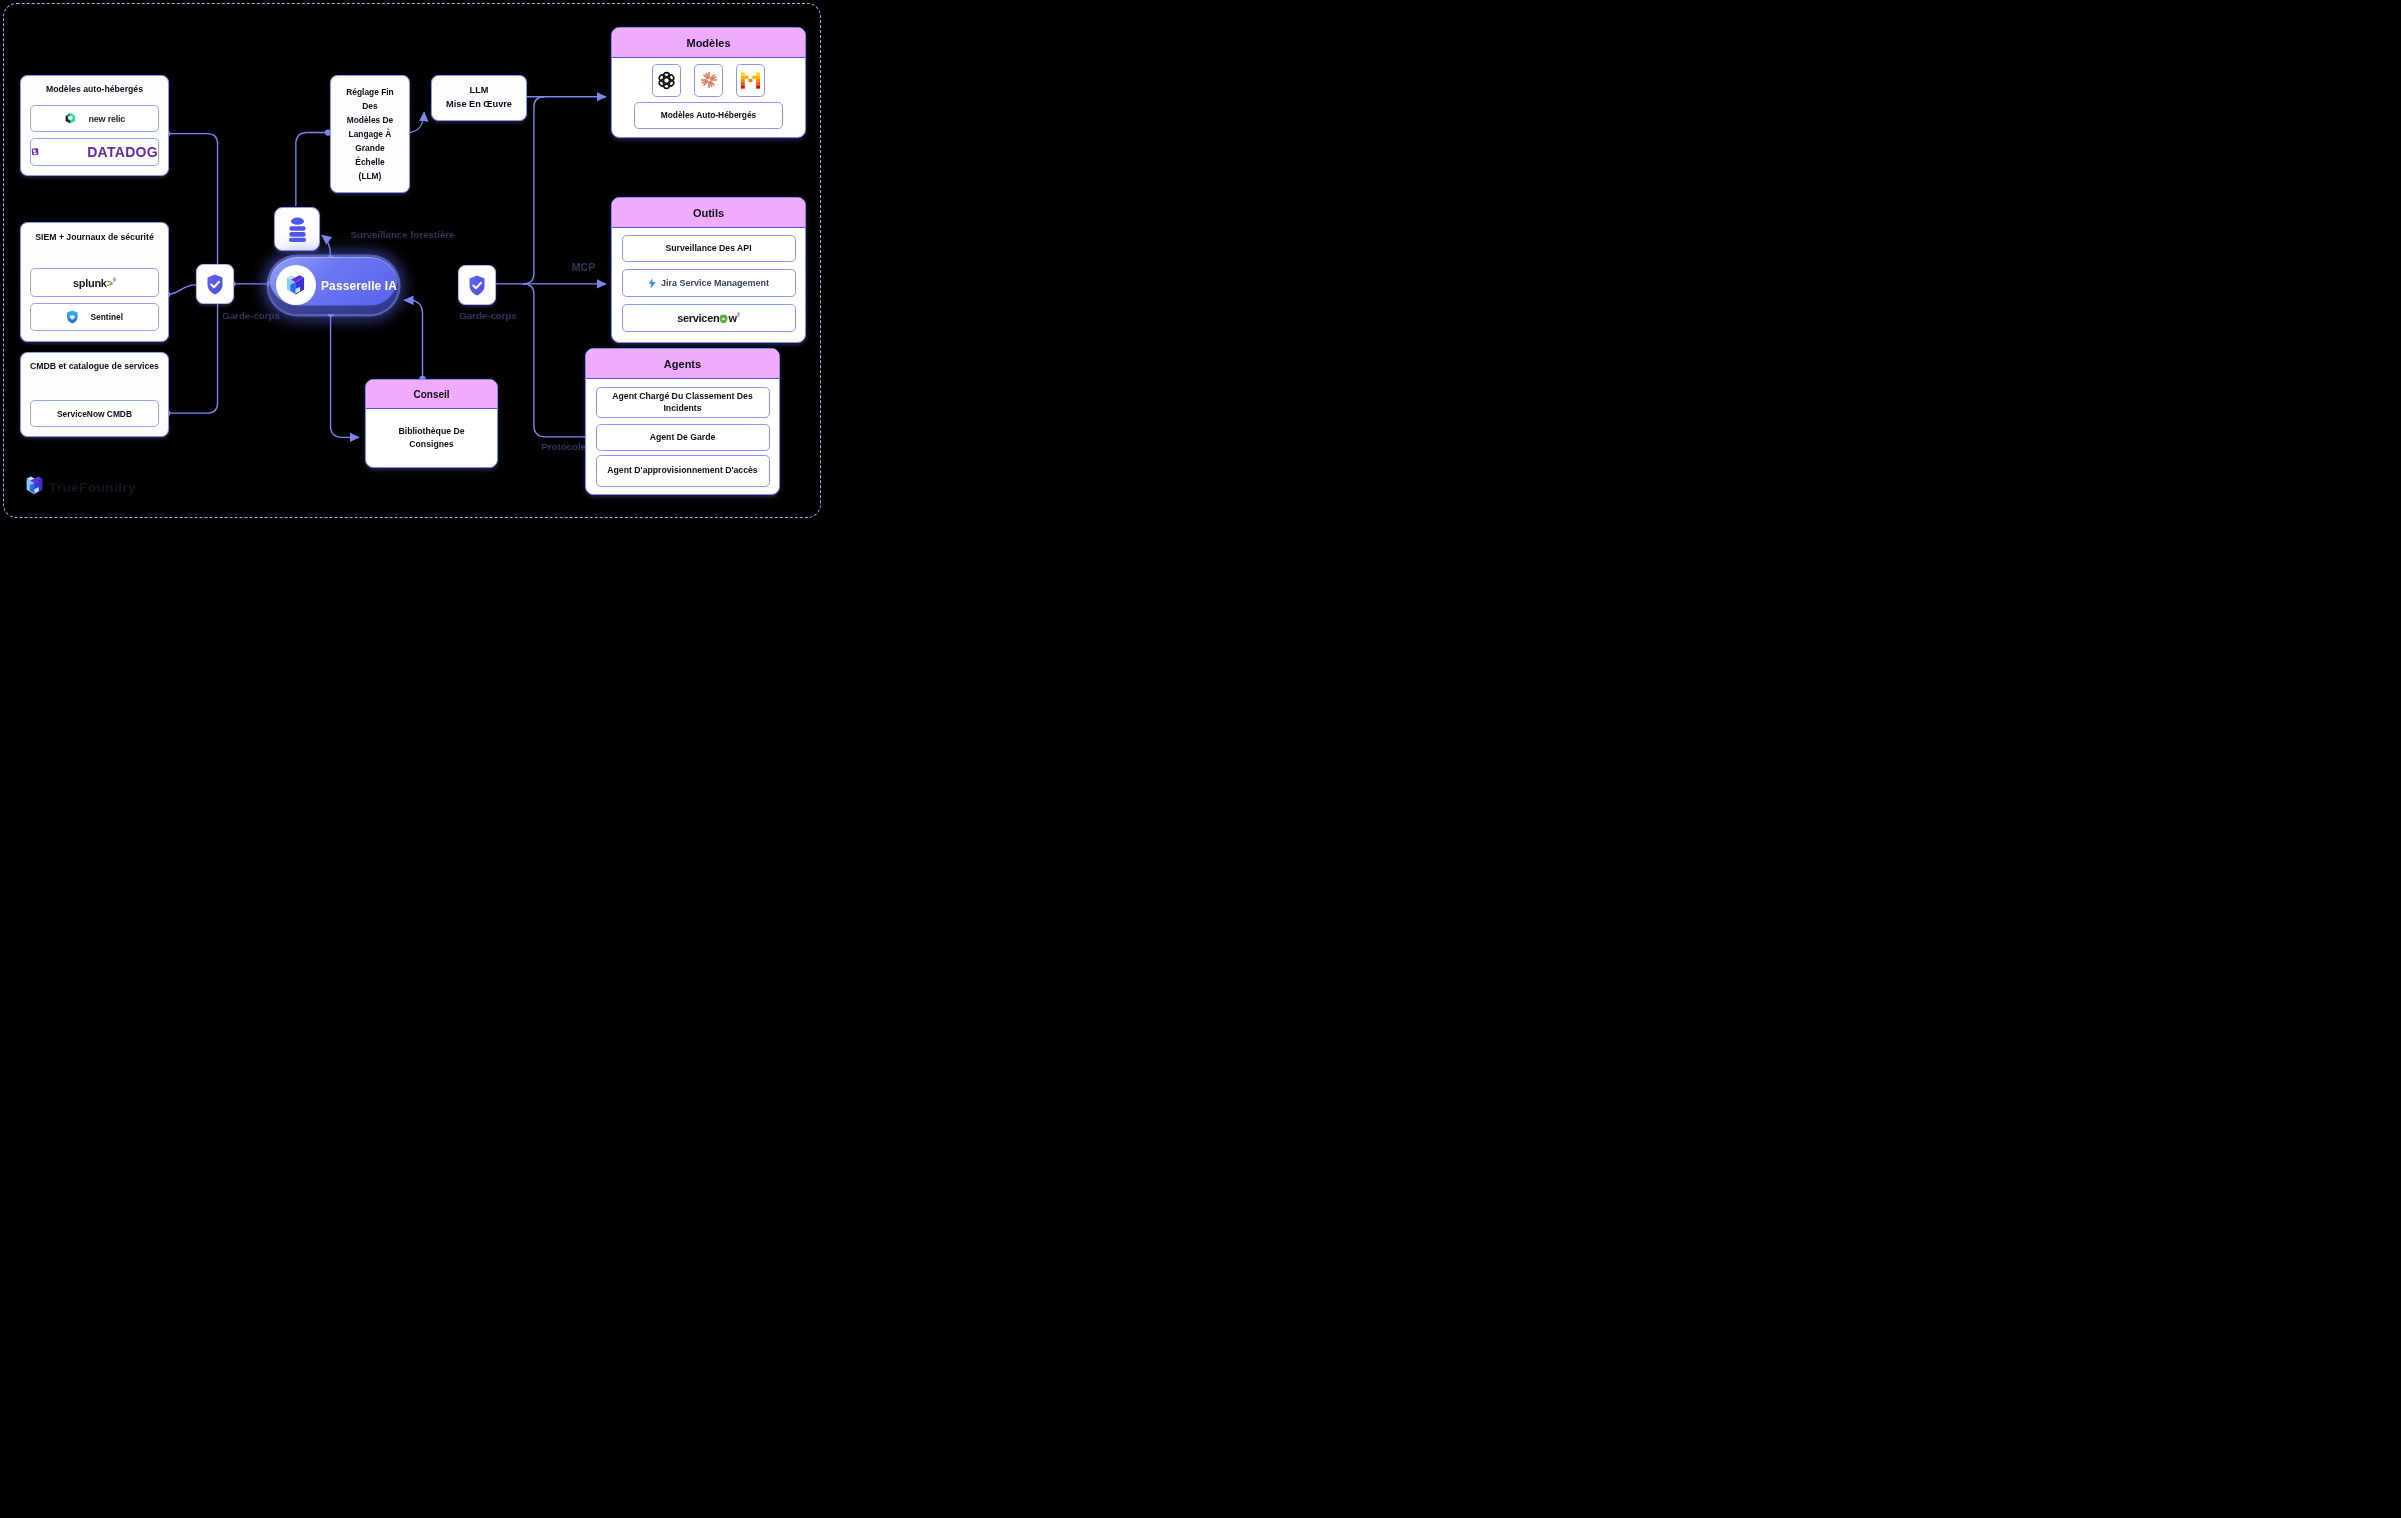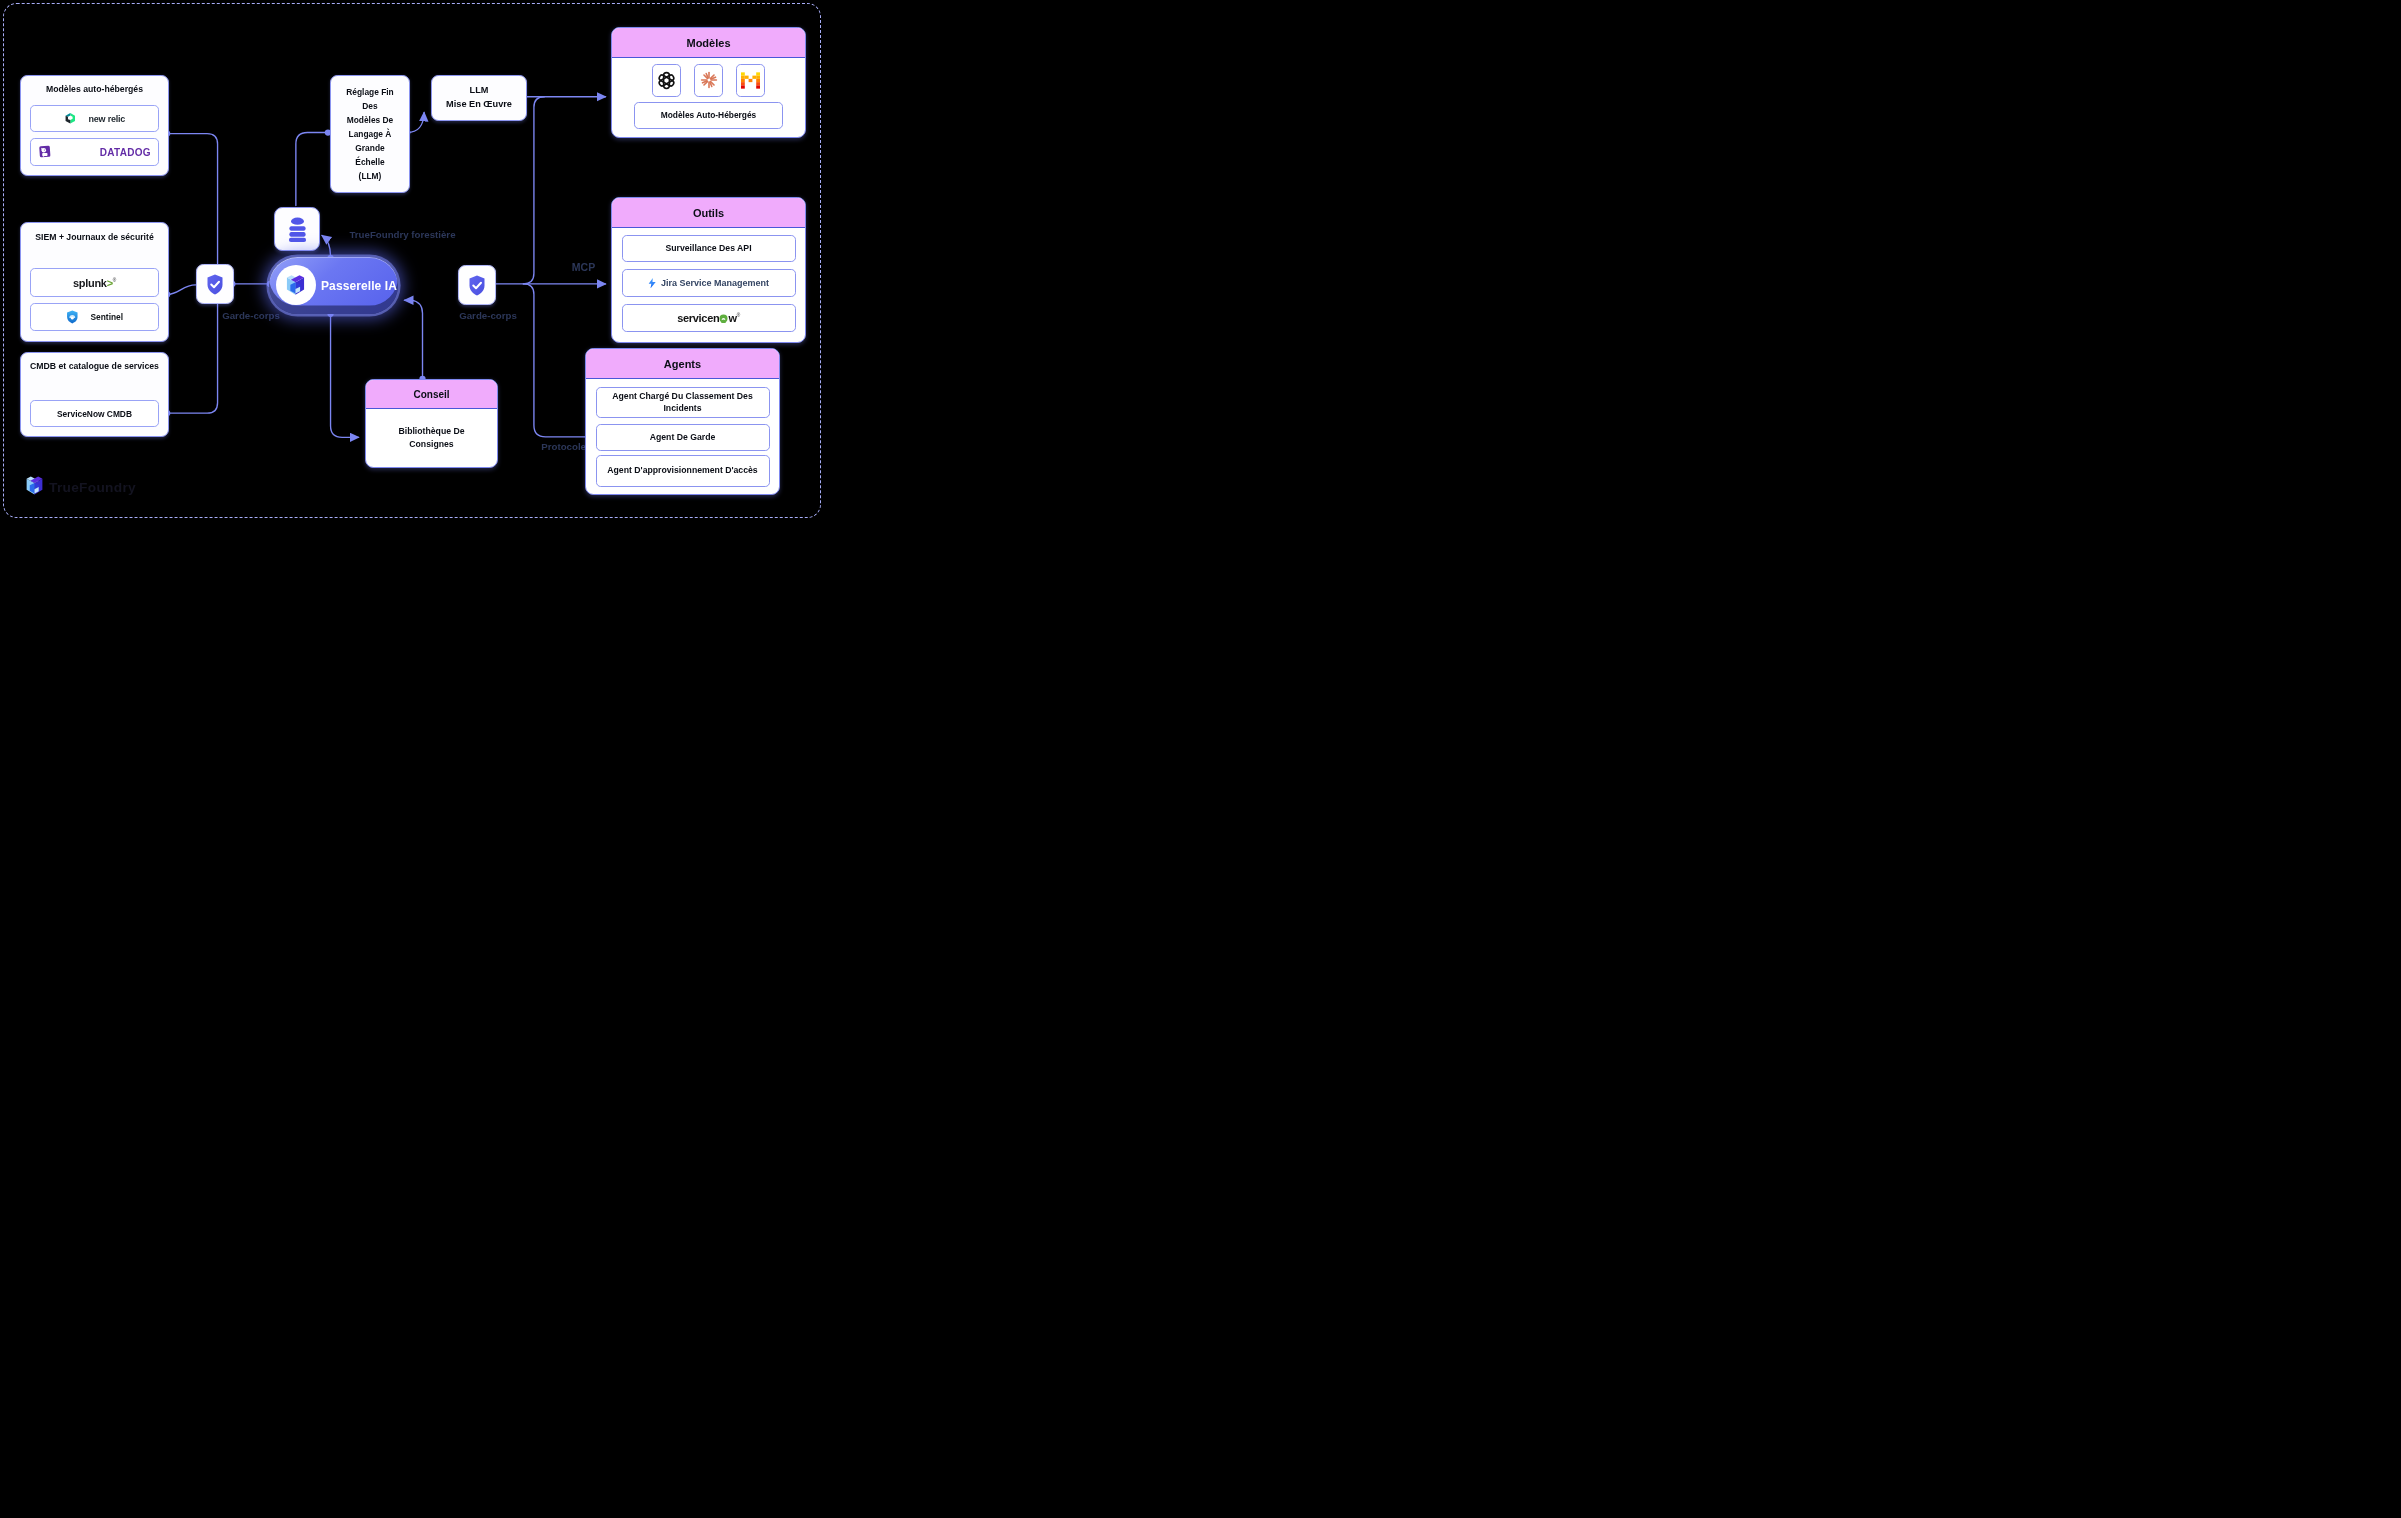--- a/index.html
+++ b/index.html
@@ -28,21 +28,21 @@
   
   #pill{position:absolute;left:269px;top:257px;width:129px;height:57px;border-radius:29px;
         background:linear-gradient(140deg,#93A0F8 0%,#6B77F2 40%,#5560EC 100%);
         box-shadow:0 0 0 2.6px rgba(130,140,248,.55),0 0 16px 5.3px rgba(92,104,240,.6),inset 0 -8.4px 0 rgba(20,23,68,.55),inset 0 1.1px 0 rgba(255,255,255,.35);}
   #pill-circle{position:absolute;left:6.8px;top:8.4px;width:40px;height:40px;background:#fff;border-radius:50%;
         display:flex;align-items:center;justify-content:center;}
   #pill-label{position:absolute;left:52px;top:0;height:100%;display:flex;align-items:center;
         color:#fff;font-size:12px;font-weight:600;letter-spacing:0.1px;}
   
   .nr-text{font-size:9px;font-weight:700;color:#1D252C;letter-spacing:-0.2px;}
-  .dd-text{font-size:10px;font-weight:800;color:#632CA6;letter-spacing:0.3px;padding-left:36px;}
+  .dd-text{font-size:14px;font-weight:800;color:#632CA6;letter-spacing:0.3px;padding-left:36px;}
   .splunk-text{font-size:11px;font-weight:800;color:#17181C;letter-spacing:-0.3px;}
   .splunk-gt{color:#69A332;}
   .reg{font-size:4.7px;font-weight:400;vertical-align:super;color:#17181C;}
   .jira-text{font-size:9px;font-weight:600;color:#344563;}
   .snow-text{font-size:11px;font-weight:700;color:#141414;letter-spacing:-0.3px;}
   .sent-text{font-size:8.4px;font-weight:600;color:#101418;}
   #brand-word{position:absolute;left:49px;top:480px;font-size:13.7px;font-weight:800;color:#131320;letter-spacing:0.3px;}
   svg{display:block;}
 </style>
 </head>
@@ -160,21 +160,21 @@
 <div class="dark-label" style="left:450px;top:310px;width:76px;">Garde-corps</div>
 
 <div class="node" style="left:274px;top:207px;width:44px;height:42px;border-radius:8.4px;display:flex;align-items:center;justify-content:center;">
   <svg width="21" height="26" viewBox="0 0 40 50">
     <ellipse cx="20" cy="10" rx="12.5" ry="7" fill="#5156E8"></ellipse>
     <path d="M7.5,20 h25 a4,4.6 0 0 1 0,9 h-25 a4,4.6 0 0 1 0,-9 z" fill="#5156E8" transform="translate(0,-0.5)"></path>
     <path d="M7.5,31 h25 a4,4.6 0 0 1 0,9 h-25 a4,4.6 0 0 1 0,-9 z" fill="#5156E8"></path>
     <path d="M7.5,42 h25 a4,4 0 0 1 0,8 h-25 a4,4 0 0 1 0,-8 z" fill="#5156E8"></path>
   </svg>
 </div>
-<div class="dark-label" style="left:342px;top:229px;width:121px;">TrueFoundry forestière</div>
+<div class="dark-label" style="left:342px;top:229px;width:121px;">Surveillance forestière</div>
 
 <div id="pill">
   <div id="pill-circle">
     <svg width="23" height="24" viewBox="-20 -20 40 42">
       <polygon points="-15,-12 0,-4 0,18 -15,9" fill="#8ACBF8"></polygon>
       <polygon points="15,-12 0,-4 0,18 15,9" fill="#3C2ED2"></polygon>
       <polygon points="-15,-12 -7,-16 8,-8 0,-4" fill="#B9DFFB"></polygon>
       <polygon points="15,-12 7,-16 -8,-8 0,-4" fill="#5B2EE0"></polygon>
       <polygon points="0,-4 9,0.5 9,11 0,16" fill="#2F3BD9"></polygon>
       <polygon points="0,-4 -9,0.5 -9,11 0,16" fill="#2B6BEC"></polygon>

